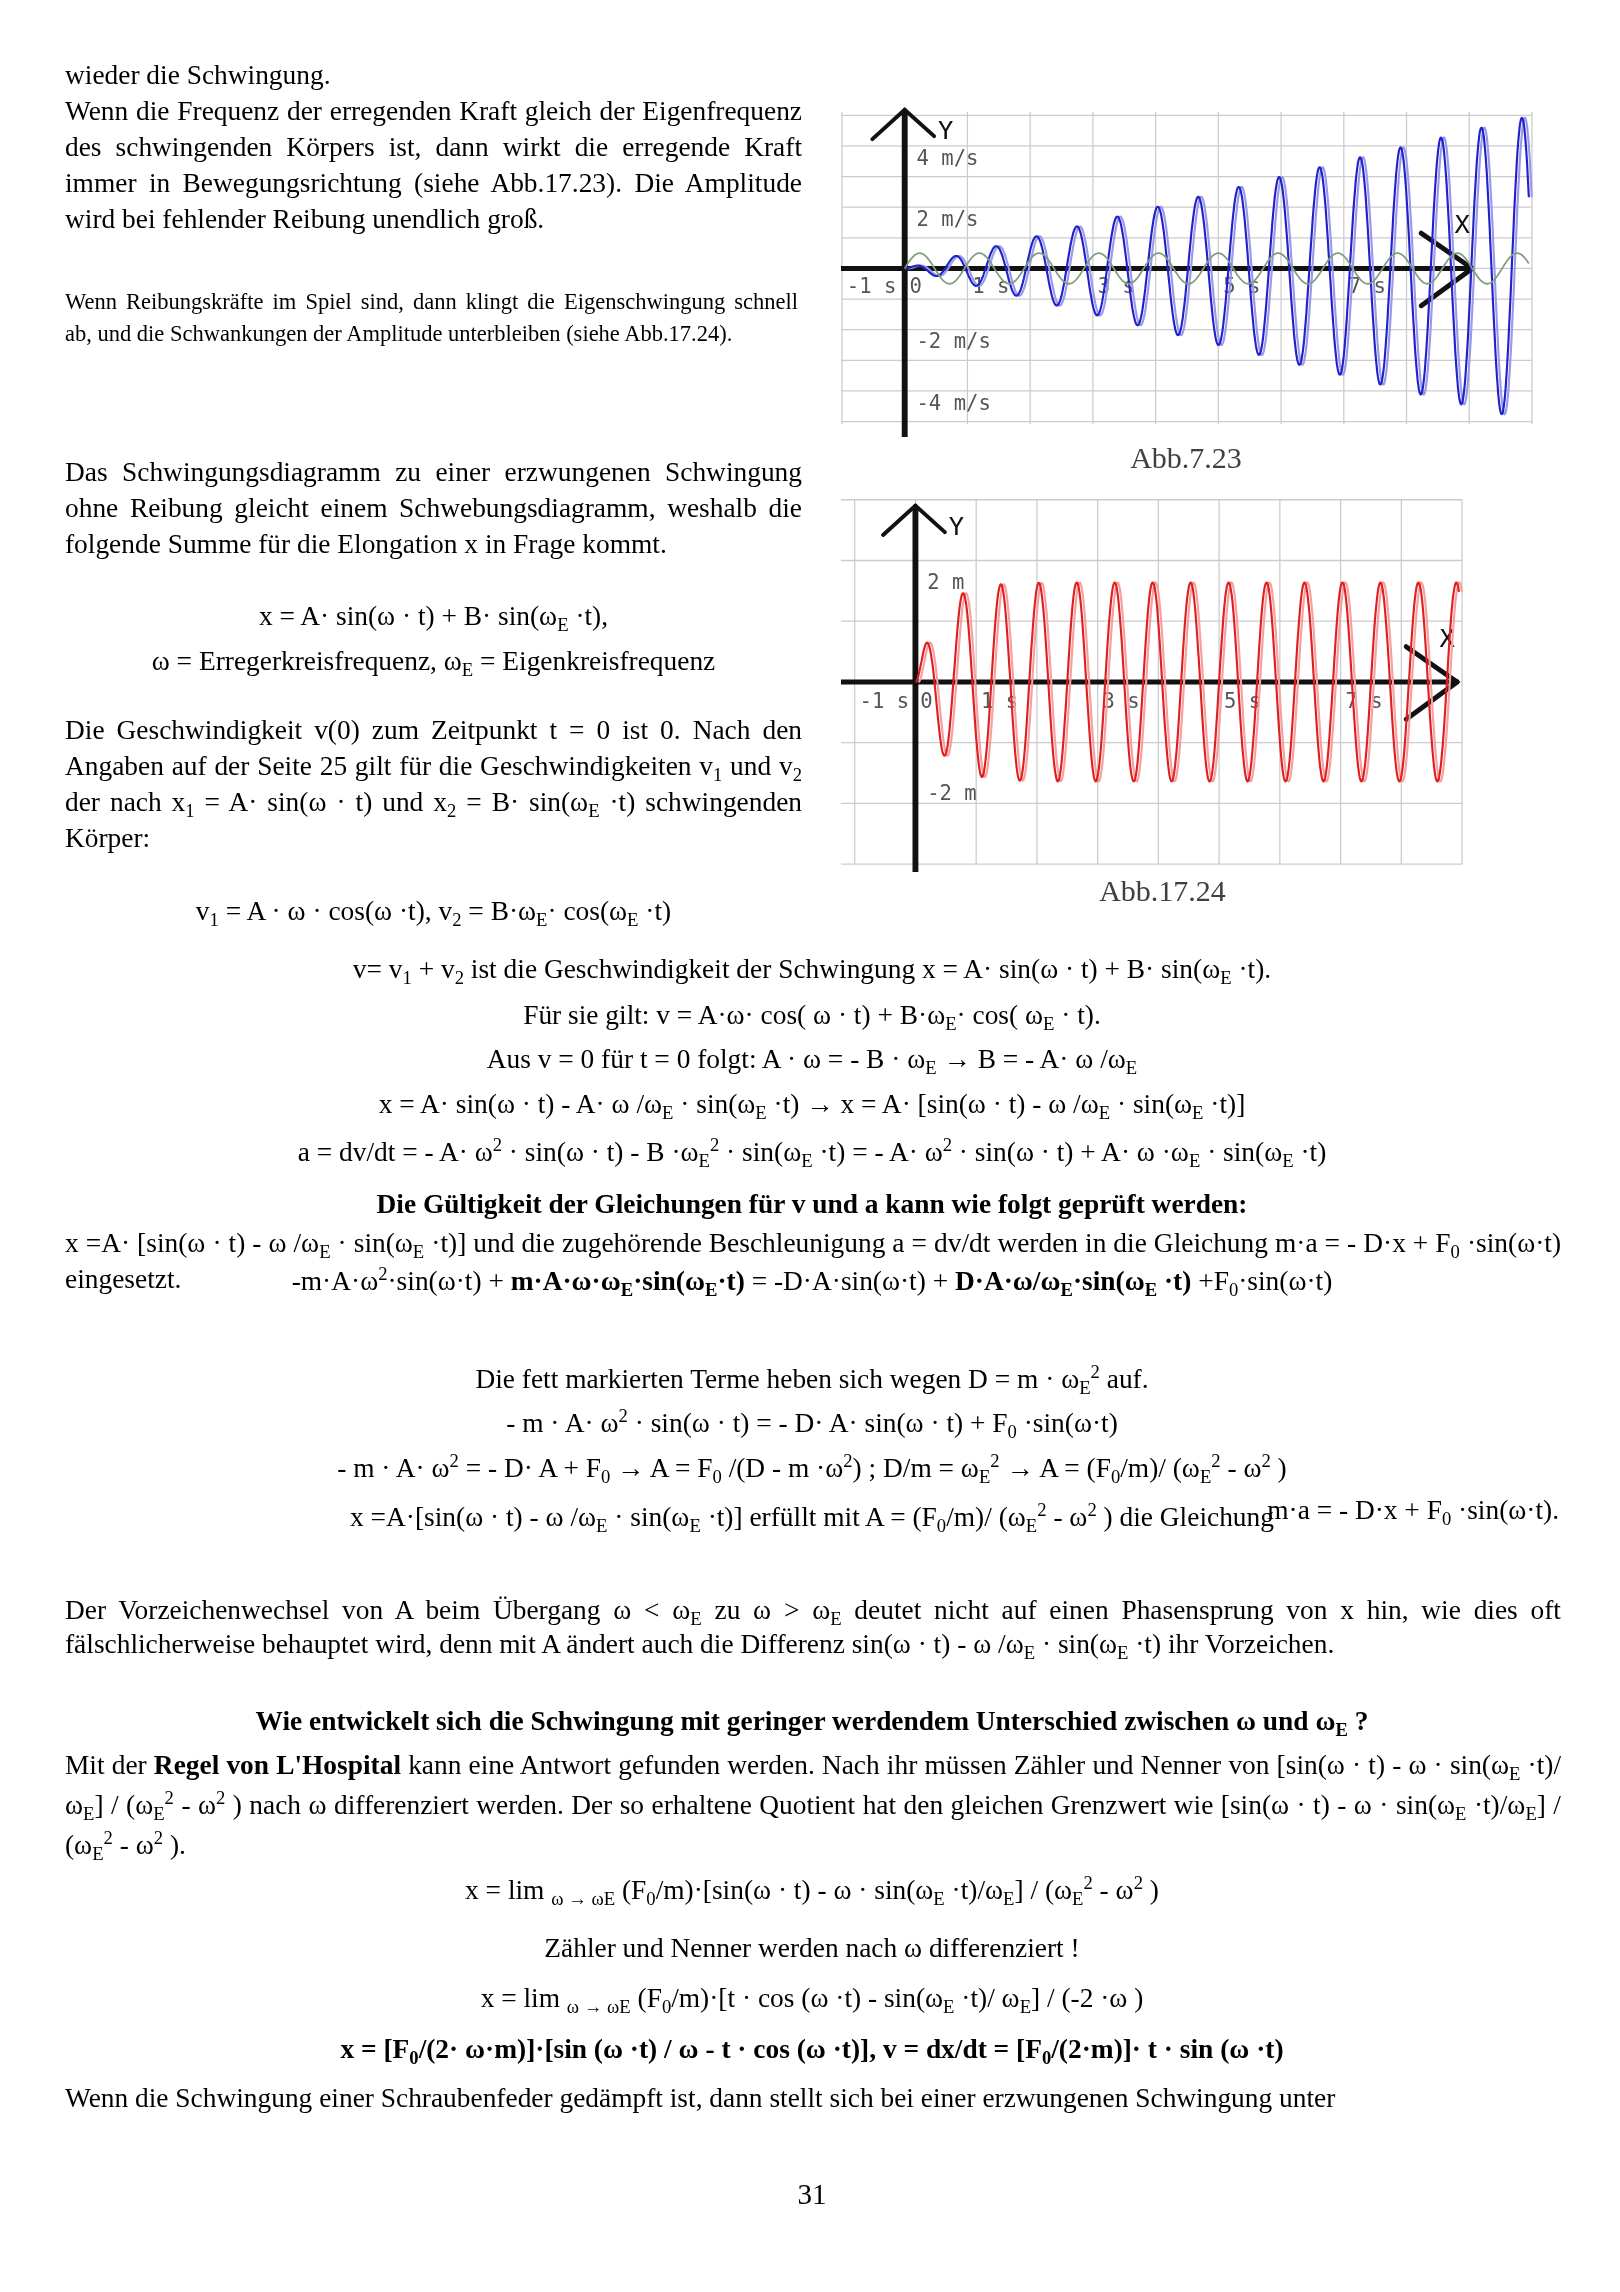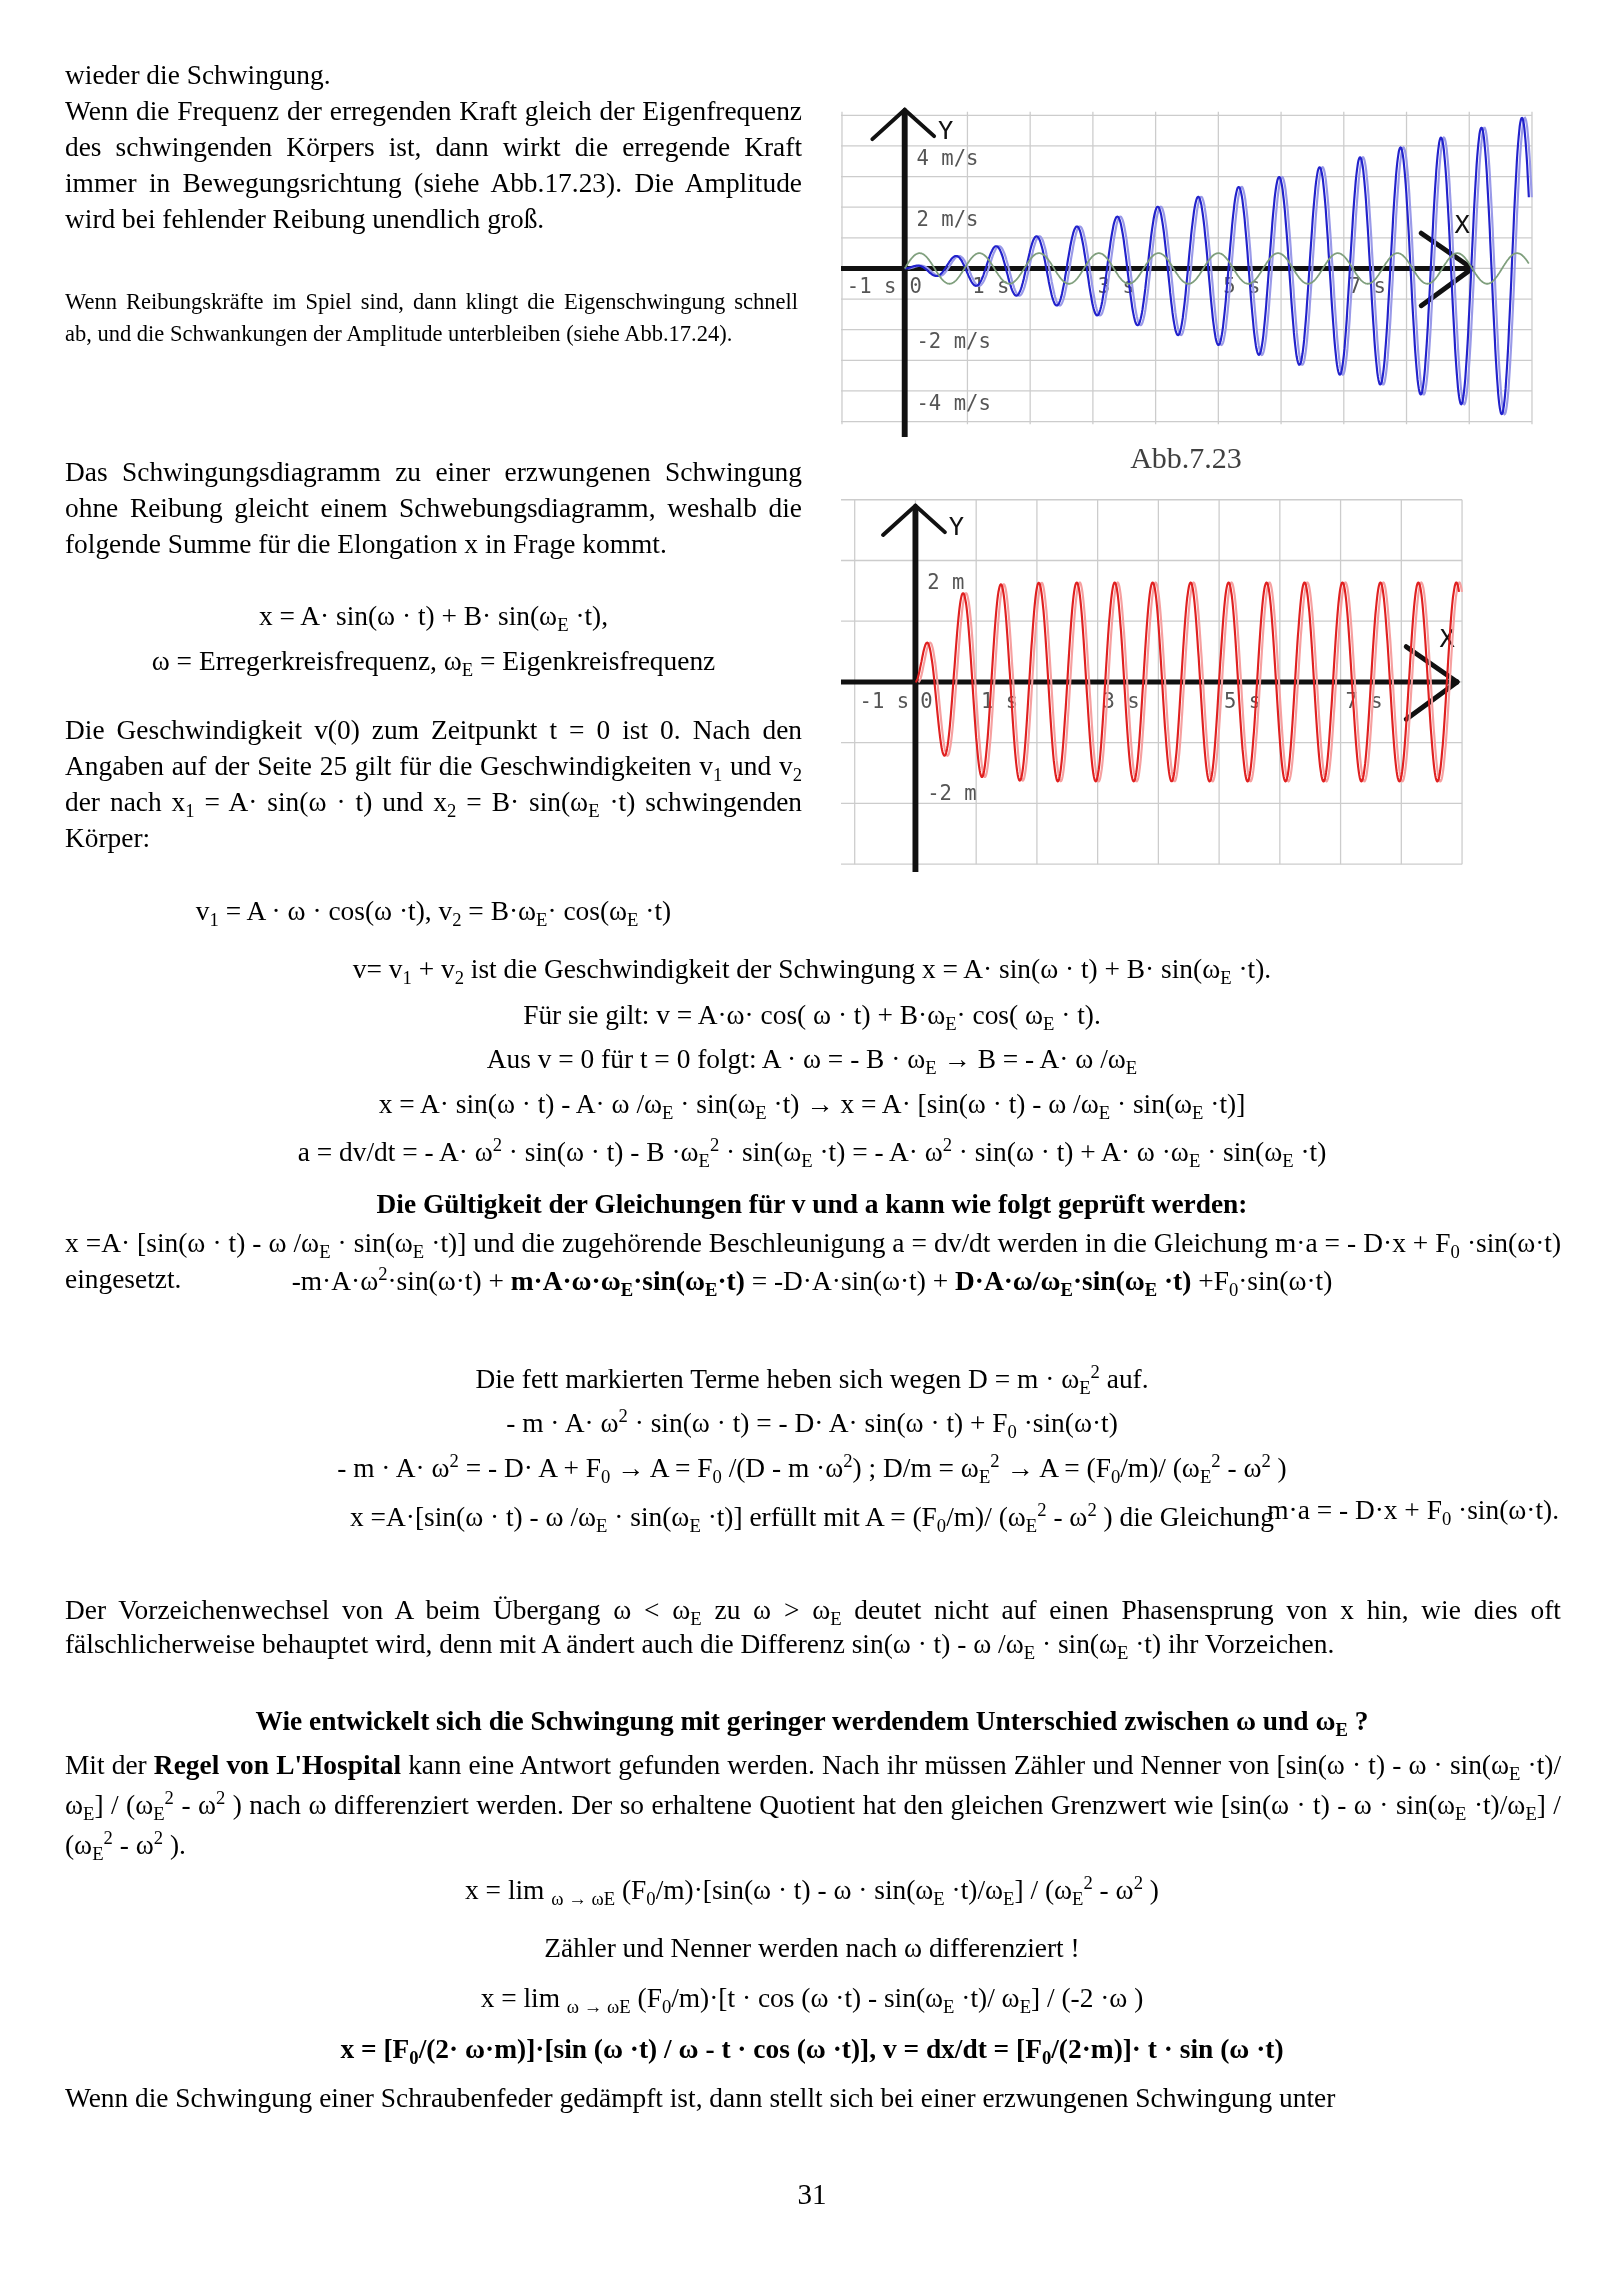--- a/index.html
+++ b/index.html
@@ -156,16 +156,17 @@
         <text x="83" y="225" font-family="&quot;DejaVu Sans Mono&quot;, monospace" font-size="21" fill="#555">0</text>
         <text x="145" y="225" font-family="&quot;DejaVu Sans Mono&quot;, monospace" font-size="21" fill="#555">1 s</text>
         <text x="269" y="225" font-family="&quot;DejaVu Sans Mono&quot;, monospace" font-size="21" fill="#555">3 s</text>
         <text x="393" y="225" font-family="&quot;DejaVu Sans Mono&quot;, monospace" font-size="21" fill="#555">5 s</text>
         <text x="517" y="225" font-family="&quot;DejaVu Sans Mono&quot;, monospace" font-size="21" fill="#555">7 s</text>
         <text x="90" y="103" font-family="&quot;DejaVu Sans Mono&quot;, monospace" font-size="21" fill="#555">2 m</text>
         <text x="90" y="319" font-family="&quot;DejaVu Sans Mono&quot;, monospace" font-size="21" fill="#555">-2 m</text>
         <path d="M78.0 198.0L78.5 197.8L79.0 197.2L79.5 196.3L80.0 195.1L80.5 193.6L81.0 191.8L81.5 189.7L82.0 187.5L82.5 185.1L83.0 182.6L83.5 180.1L84.1 177.5L84.6 174.9L85.1 172.3L85.6 169.9L86.1 167.5L86.6 165.4L87.1 163.5L87.6 161.8L88.1 160.3L88.6 159.2L89.1 158.4L89.6 158.0L90.1 157.9L90.6 158.2L91.1 158.9L91.6 160.0L92.1 161.5L92.6 163.4L93.1 165.6L93.6 168.3L94.1 171.3L94.6 174.7L95.2 178.4L95.7 182.4L96.2 186.7L96.7 191.3L97.2 196.0L97.7 200.9L98.2 206.0L98.7 211.1L99.2 216.3L99.7 221.5L100.2 226.7L100.7 231.8L101.2 236.8L101.7 241.6L102.2 246.2L102.7 250.6L103.2 254.7L103.7 258.4L104.2 261.8L104.7 264.9L105.2 267.4L105.7 269.6L106.2 271.3L106.8 272.4L107.3 273.1L107.8 273.3L108.3 272.9L108.8 272.0L109.3 270.6L109.8 268.6L110.3 266.1L110.8 263.1L111.3 259.6L111.8 255.6L112.3 251.2L112.8 246.4L113.3 241.2L113.8 235.6L114.3 229.7L114.8 223.5L115.3 217.0L115.8 210.4L116.3 203.6L116.8 196.7L117.3 189.8L117.9 182.8L118.4 175.9L118.9 169.1L119.4 162.4L119.9 156.0L120.4 149.7L120.9 143.7L121.4 138.1L121.9 132.8L122.4 128.0L122.9 123.5L123.4 119.6L123.9 116.1L124.4 113.2L124.9 110.9L125.4 109.1L125.9 107.9L126.4 107.4L126.9 107.4L127.4 108.1L127.9 109.3L128.4 111.2L128.9 113.7L129.5 116.8L130.0 120.4L130.5 124.5L131.0 129.2L131.5 134.4L132.0 140.0L132.5 146.0L133.0 152.5L133.5 159.2L134.0 166.2L134.5 173.5L135.0 181.0L135.5 188.6L136.0 196.3L136.5 204.0L137.0 211.7L137.5 219.4L138.0 226.9L138.5 234.3L139.0 241.4L139.5 248.3L140.0 254.9L140.6 261.0L141.1 266.8L141.6 272.2L142.1 277.0L142.6 281.3L143.1 285.1L143.6 288.3L144.1 290.9L144.6 292.9L145.1 294.2L145.6 295.0L146.1 295.0L146.6 294.4L147.1 293.2L147.6 291.3L148.1 288.8L148.6 285.6L149.1 281.9L149.6 277.6L150.1 272.8L150.6 267.4L151.1 261.6L151.7 255.3L152.2 248.7L152.7 241.7L153.2 234.4L153.7 226.8L154.2 219.0L154.7 211.1L155.2 203.1L155.7 195.0L156.2 187.0L156.7 179.0L157.2 171.1L157.7 163.4L158.2 155.9L158.7 148.7L159.2 141.8L159.7 135.3L160.2 129.2L160.7 123.5L161.2 118.4L161.7 113.8L162.2 109.7L162.7 106.2L163.3 103.3L163.8 101.1L164.3 99.5L164.8 98.6L165.3 98.3L165.8 98.7L166.3 99.8L166.8 101.5L167.3 103.9L167.8 106.9L168.3 110.5L168.8 114.7L169.3 119.5L169.8 124.8L170.3 130.6L170.8 136.8L171.3 143.5L171.8 150.5L172.3 157.9L172.8 165.5L173.3 173.3L173.8 181.3L174.4 189.5L174.9 197.7L175.4 205.9L175.9 214.0L176.4 222.1L176.9 230.0L177.4 237.7L177.9 245.1L178.4 252.2L178.9 258.9L179.4 265.3L179.9 271.2L180.4 276.6L180.9 281.5L181.4 285.8L181.9 289.6L182.4 292.7L182.9 295.2L183.4 297.0L183.9 298.2L184.4 298.7L184.9 298.6L185.4 297.8L186.0 296.3L186.5 294.1L187.0 291.3L187.5 287.9L188.0 283.9L188.5 279.3L189.0 274.1L189.5 268.5L190.0 262.3L190.5 255.8L191.0 248.8L191.5 241.5L192.0 233.9L192.5 226.1L193.0 218.1L193.5 209.9L194.0 201.7L194.5 193.4L195.0 185.2L195.5 177.0L196.0 169.0L196.5 161.2L197.1 153.6L197.6 146.4L198.1 139.4L198.6 132.9L199.1 126.8L199.6 121.1L200.1 116.0L200.6 111.4L201.1 107.4L201.6 104.1L202.1 101.3L202.6 99.2L203.1 97.7L203.6 96.9L204.1 96.8L204.6 97.4L205.1 98.6L205.6 100.5L206.1 103.1L206.6 106.3L207.1 110.1L207.6 114.5L208.1 119.4L208.7 124.9L209.2 130.9L209.7 137.3L210.2 144.1L210.7 151.3L211.2 158.8L211.7 166.6L212.2 174.6L212.7 182.7L213.2 190.9L213.7 199.2L214.2 207.5L214.7 215.7L215.2 223.8L215.7 231.7L216.2 239.4L216.7 246.8L217.2 253.9L217.7 260.6L218.2 266.9L218.7 272.8L219.2 278.1L219.8 282.9L220.3 287.2L220.8 290.8L221.3 293.8L221.8 296.2L222.3 298.0L222.8 299.0L223.3 299.4L223.8 299.1L224.3 298.1L224.8 296.5L225.3 294.2L225.8 291.2L226.3 287.7L226.8 283.5L227.3 278.8L227.8 273.5L228.3 267.7L228.8 261.4L229.3 254.8L229.8 247.7L230.3 240.3L230.8 232.7L231.4 224.7L231.9 216.7L232.4 208.5L232.9 200.2L233.4 191.9L233.9 183.6L234.4 175.5L234.9 167.5L235.4 159.7L235.9 152.1L236.4 144.9L236.9 138.0L237.4 131.5L237.9 125.5L238.4 119.9L238.9 114.9L239.4 110.4L239.9 106.5L240.4 103.2L240.9 100.6L241.4 98.6L241.9 97.3L242.5 96.6L243.0 96.6L243.5 97.3L244.0 98.7L244.5 100.7L245.0 103.4L245.5 106.7L246.0 110.7L246.5 115.2L247.0 120.3L247.5 125.8L248.0 131.9L248.5 138.4L249.0 145.3L249.5 152.6L250.0 160.2L250.5 168.0L251.0 176.0L251.5 184.2L252.0 192.4L252.5 200.7L253.0 209.0L253.6 217.2L254.1 225.3L254.6 233.2L255.1 240.9L255.6 248.2L256.1 255.3L256.6 261.9L257.1 268.2L257.6 273.9L258.1 279.2L258.6 283.9L259.1 288.0L259.6 291.5L260.1 294.4L260.6 296.7L261.1 298.3L261.6 299.2L262.1 299.5L262.6 299.1L263.1 298.0L263.6 296.2L264.1 293.8L264.6 290.7L265.2 287.0L265.7 282.7L266.2 277.9L266.7 272.5L267.2 266.6L267.7 260.3L268.2 253.5L268.7 246.4L269.2 239.0L269.7 231.2L270.2 223.3L270.7 215.2L271.2 206.9L271.7 198.6L272.2 190.4L272.7 182.1L273.2 174.0L273.7 166.0L274.2 158.2L274.7 150.7L275.2 143.6L275.7 136.7L276.3 130.3L276.8 124.4L277.3 118.9L277.8 114.0L278.3 109.6L278.8 105.8L279.3 102.7L279.8 100.1L280.3 98.3L280.8 97.0L281.3 96.5L281.8 96.7L282.3 97.5L282.8 99.0L283.3 101.1L283.8 104.0L284.3 107.4L284.8 111.4L285.3 116.1L285.8 121.2L286.3 126.9L286.8 133.1L287.3 139.7L287.9 146.6L288.4 154.0L288.9 161.6L289.4 169.4L289.9 177.5L290.4 185.7L290.9 194.0L291.4 202.3L291.9 210.5L292.4 218.7L292.9 226.8L293.4 234.6L293.9 242.2L294.4 249.6L294.9 256.5L295.4 263.1L295.9 269.3L296.4 274.9L296.9 280.1L297.4 284.7L297.9 288.7L298.4 292.1L299.0 294.9L299.5 297.1L300.0 298.5L300.5 299.4L301.0 299.5L301.5 298.9L302.0 297.7L302.5 295.8L303.0 293.3L303.5 290.1L304.0 286.3L304.5 281.9L305.0 277.0L305.5 271.5L306.0 265.5L306.5 259.1L307.0 252.3L307.5 245.1L308.0 237.6L308.5 229.8L309.0 221.8L309.5 213.7L310.0 205.4L310.6 197.1L311.1 188.8L311.6 180.6L312.1 172.5L312.6 164.5L313.1 156.8L313.6 149.4L314.1 142.3L314.6 135.5L315.1 129.2L315.6 123.3L316.1 117.9L316.6 113.1L317.1 108.8L317.6 105.2L318.1 102.1L318.6 99.7L319.1 98.0L319.6 96.9L320.1 96.5L320.6 96.8L321.1 97.7L321.7 99.3L322.2 101.6L322.7 104.5L323.2 108.1L323.7 112.2L324.2 117.0L324.7 122.2L325.2 128.0L325.7 134.2L326.2 140.9L326.7 148.0L327.2 155.3L327.7 163.0L328.2 170.9L328.7 179.0L329.2 187.2L329.7 195.5L330.2 203.8L330.7 212.1L331.2 220.2L331.7 228.2L332.2 236.1L332.7 243.6L333.3 250.9L333.8 257.8L334.3 264.3L334.8 270.3L335.3 275.9L335.8 281.0L336.3 285.5L336.8 289.4L337.3 292.7L337.8 295.4L338.3 297.4L338.8 298.8L339.3 299.4L339.8 299.4L340.3 298.8L340.8 297.4L341.3 295.4L341.8 292.7L342.3 289.4L342.8 285.5L343.3 281.0L343.8 276.0L344.4 270.4L344.9 264.4L345.4 257.9L345.9 251.0L346.4 243.7L346.9 236.1L347.4 228.3L347.9 220.3L348.4 212.1L348.9 203.9L349.4 195.6L349.9 187.3L350.4 179.1L350.9 171.0L351.4 163.1L351.9 155.4L352.4 148.0L352.9 141.0L353.4 134.3L353.9 128.1L354.4 122.3L354.9 117.0L355.4 112.3L356.0 108.1L356.5 104.6L357.0 101.6L357.5 99.3L358.0 97.7L358.5 96.8L359.0 96.5L359.5 96.9L360.0 98.0L360.5 99.7L361.0 102.1L361.5 105.1L362.0 108.8L362.5 113.1L363.0 117.9L363.5 123.3L364.0 129.1L364.5 135.4L365.0 142.2L365.5 149.3L366.0 156.7L366.5 164.5L367.1 172.4L367.6 180.5L368.1 188.7L368.6 197.0L369.1 205.3L369.6 213.6L370.1 221.7L370.6 229.7L371.1 237.5L371.6 245.0L372.1 252.2L372.6 259.0L373.1 265.4L373.6 271.4L374.1 276.9L374.6 281.9L375.1 286.2L375.6 290.1L376.1 293.2L376.6 295.8L377.1 297.7L377.6 298.9L378.2 299.5L378.7 299.4L379.2 298.6L379.7 297.1L380.2 295.0L380.7 292.2L381.2 288.8L381.7 284.7L382.2 280.1L382.7 275.0L383.2 269.3L383.7 263.2L384.2 256.6L384.7 249.6L385.2 242.3L385.7 234.7L386.2 226.9L386.7 218.8L387.2 210.6L387.7 202.4L388.2 194.1L388.7 185.8L389.2 177.6L389.8 169.5L390.3 161.7L390.8 154.0L391.3 146.7L391.8 139.7L392.3 133.1L392.8 127.0L393.3 121.3L393.8 116.1L394.3 111.5L394.8 107.4L395.3 104.0L395.8 101.2L396.3 99.0L396.8 97.5L397.3 96.7L397.8 96.5L398.3 97.0L398.8 98.2L399.3 100.1L399.8 102.6L400.3 105.8L400.9 109.5L401.4 113.9L401.9 118.8L402.4 124.3L402.9 130.2L403.4 136.7L403.9 143.5L404.4 150.6L404.9 158.1L405.4 165.9L405.9 173.9L406.4 182.0L406.9 190.3L407.4 198.6L407.9 206.8L408.4 215.1L408.9 223.2L409.4 231.2L409.9 238.9L410.4 246.3L410.9 253.5L411.4 260.2L411.9 266.6L412.5 272.5L413.0 277.9L413.5 282.7L414.0 287.0L414.5 290.7L415.0 293.8L415.5 296.2L416.0 298.0L416.5 299.1L417.0 299.5L417.5 299.3L418.0 298.3L418.5 296.7L419.0 294.5L419.5 291.6L420.0 288.1L420.5 283.9L421.0 279.2L421.5 274.0L422.0 268.2L422.5 262.0L423.0 255.4L423.6 248.3L424.1 241.0L424.6 233.3L425.1 225.4L425.6 217.3L426.1 209.1L426.6 200.8L427.1 192.5L427.6 184.3L428.1 176.1L428.6 168.1L429.1 160.2L429.6 152.7L430.1 145.4L430.6 138.5L431.1 132.0L431.6 125.9L432.1 120.3L432.6 115.2L433.1 110.7L433.6 106.7L434.1 103.4L434.6 100.7L435.2 98.7L435.7 97.3L436.2 96.6L436.7 96.6L437.2 97.2L437.7 98.5L438.2 100.5L438.7 103.1L439.2 106.4L439.7 110.3L440.2 114.8L440.7 119.8L441.2 125.4L441.7 131.4L442.2 137.9L442.7 144.8L443.2 152.0L443.7 159.6L444.2 167.4L444.7 175.4L445.2 183.5L445.7 191.8L446.3 200.1L446.8 208.4L447.3 216.6L447.8 224.7L448.3 232.6L448.8 240.3L449.3 247.7L449.8 254.7L450.3 261.4L450.8 267.7L451.3 273.5L451.8 278.8L452.3 283.5L452.8 287.7L453.3 291.3L453.8 294.3L454.3 296.6L454.8 298.2L455.3 299.2L455.8 299.5L456.3 299.1L456.8 298.1L457.3 296.4L457.9 294.0L458.4 291.0L458.9 287.4L459.4 283.1L459.9 278.3L460.4 273.0L460.9 267.1L461.4 260.8L461.9 254.1L462.4 247.0L462.9 239.6L463.4 231.9L463.9 223.9L464.4 215.8L464.9 207.6L465.4 199.3L465.9 191.0L466.4 182.7L466.9 174.6L467.4 166.6L467.9 158.8L468.4 151.3L469.0 144.1L469.5 137.2L470.0 130.8L470.5 124.8L471.0 119.3L471.5 114.3L472.0 109.9L472.5 106.1L473.0 102.9L473.5 100.3L474.0 98.4L474.5 97.1L475.0 96.5L475.5 96.6L476.0 97.4L476.5 98.8L477.0 100.9L477.5 103.7L478.0 107.1L478.5 111.1L479.0 115.7L479.5 120.8L480.1 126.4L480.6 132.6L481.1 139.1L481.6 146.1L482.1 153.4L482.6 161.0L483.1 168.8L483.6 176.9L484.1 185.0L484.6 193.3L485.1 201.6L485.6 209.9L486.1 218.1L486.6 226.2L487.1 234.0L487.6 241.7L488.1 249.0L488.6 256.0L489.1 262.6L489.6 268.8L490.1 274.5L490.6 279.7L491.1 284.4L491.7 288.4L492.2 291.9L492.7 294.7L493.2 296.9L493.7 298.5L494.2 299.3L494.7 299.5L495.2 299.0L495.7 297.8L496.2 296.0L496.7 293.5L497.2 290.4L497.7 286.6L498.2 282.3L498.7 277.4L499.2 271.9L499.7 266.0L500.2 259.6L500.7 252.8L501.2 245.6L501.7 238.2L502.2 230.4L502.8 222.4L503.3 214.3L503.8 206.1L504.3 197.8L504.8 189.5L505.3 181.2L505.8 173.1L506.3 165.2L506.8 157.4L507.3 149.9L507.8 142.8L508.3 136.0L508.8 129.7L509.3 123.8L509.8 118.3L510.3 113.5L510.8 109.2L511.3 105.4L511.8 102.3L512.3 99.9L512.8 98.1L513.3 96.9L513.8 96.5L514.4 96.7L514.9 97.6L515.4 99.2L515.9 101.4L516.4 104.3L516.9 107.8L517.4 111.9L517.9 116.6L518.4 121.8L518.9 127.5L519.4 133.7L519.9 140.4L520.4 147.4L520.9 154.8L521.4 162.4L521.9 170.3L522.4 178.4L522.9 186.6L523.4 194.8L523.9 203.1L524.4 211.4L524.9 219.6L525.5 227.6L526.0 235.5L526.5 243.0L527.0 250.3L527.5 257.3L528.0 263.8L528.5 269.9L529.0 275.5L529.5 280.6L530.0 285.2L530.5 289.1L531.0 292.5L531.5 295.2L532.0 297.3L532.5 298.7L533.0 299.4L533.5 299.5L534.0 298.8L534.5 297.5L535.0 295.6L535.5 293.0L536.0 289.7L536.5 285.9L537.1 281.4L537.6 276.4L538.1 270.9L538.6 264.8L539.1 258.4L539.6 251.5L540.1 244.3L540.6 236.7L541.1 229.0L541.6 220.9L542.1 212.8L542.6 204.5L543.1 196.2L543.6 187.9L544.1 179.7L544.6 171.6L545.1 163.7L545.6 156.0L546.1 148.6L546.6 141.5L547.1 134.8L547.6 128.5L548.2 122.7L548.7 117.4L549.2 112.6L549.7 108.4L550.2 104.8L550.7 101.8L551.2 99.5L551.7 97.8L552.2 96.8L552.7 96.5L553.2 96.8L553.7 97.8L554.2 99.5L554.7 101.9L555.2 104.9L555.7 108.5L556.2 112.7L556.7 117.5L557.2 122.8L557.7 128.6L558.2 134.9L558.7 141.6L559.2 148.7L559.8 156.1L560.3 163.8L560.8 171.8L561.3 179.9L561.8 188.1L562.3 196.4L562.8 204.7L563.3 212.9L563.8 221.1L564.3 229.1L564.8 236.9L565.3 244.4L565.8 251.6L566.3 258.5L566.8 265.0L567.3 271.0L567.8 276.5L568.3 281.5L568.8 285.9L569.3 289.8L569.8 293.0L570.3 295.6L570.9 297.6L571.4 298.9L571.9 299.5L572.4 299.4L572.9 298.7L573.4 297.2L573.9 295.1L574.4 292.4L574.9 289.1L575.4 285.1L575.9 280.5L576.4 275.4L576.9 269.8L577.4 263.7L577.9 257.1L578.4 250.2L578.9 242.9L579.4 235.3L579.9 227.5L580.4 219.5L580.9 211.3L581.4 203.0L582.0 194.7L582.5 186.4L583.0 178.2L583.5 170.2L584.0 162.3L584.5 154.6L585.0 147.3L585.5 140.3L586.0 133.6L586.5 127.4L587.0 121.7L587.5 116.5L588.0 111.8L588.5 107.7L589.0 104.2L589.5 101.4L590.0 99.1L590.5 97.6L591.0 96.7L591.5 96.5L592.0 97.0L592.5 98.1L593.0 99.9L593.6 102.4L594.1 105.5L594.6 109.2L595.1 113.5L595.6 118.4L596.1 123.9L596.6 129.8L597.1 136.1L597.6 142.9L598.1 150.1L598.6 157.5L599.1 165.3L599.6 173.2L600.1 181.4L600.6 189.6L601.1 197.9L601.6 206.2L602.1 214.4L602.6 222.6L603.1 230.5L603.6 238.3L604.1 245.8L604.7 252.9L605.2 259.7L605.7 266.1L606.2 272.0L606.7 277.4L607.2 282.3L607.7 286.7L608.2 290.4L608.7 293.5L609.2 296.0L609.7 297.9L610.2 299.0L610.7 299.5L611.2 299.3L611.7 298.4L612.2 296.9L612.7 294.7L613.2 291.8L613.7 288.4L614.2 284.3L614.7 279.6L615.2 274.4L615.7 268.7L616.3 262.5L616.8 255.9L617.3 248.9L617.8 241.5L618.3 233.9L618.8 226.0L619.3 218.0L619.8 209.8L620.3 201.5L620.8 193.2L621.3 184.9L621.8 176.7L622.3 168.7L622.8 160.8L623.3 153.2L623.8 146.0L624.3 139.0L624.8 132.5L625.3 126.3L625.8 120.7L626.3 115.6L626.8 111.0L627.4 107.0L627.9 103.7L628.4 100.9L628.9 98.8L629.4 97.4L629.9 96.6L630.4 96.5L630.9 97.1L631.4 98.4L631.9 100.3L632.4 102.9L632.9 106.1" fill="none" stroke="#f6a0a0" stroke-width="2.2" transform="translate(3,0)"></path>
         <path d="M78.0 198.0L78.5 197.8L79.0 197.2L79.5 196.3L80.0 195.1L80.5 193.6L81.0 191.8L81.5 189.7L82.0 187.5L82.5 185.1L83.0 182.6L83.5 180.1L84.1 177.5L84.6 174.9L85.1 172.3L85.6 169.9L86.1 167.5L86.6 165.4L87.1 163.5L87.6 161.8L88.1 160.3L88.6 159.2L89.1 158.4L89.6 158.0L90.1 157.9L90.6 158.2L91.1 158.9L91.6 160.0L92.1 161.5L92.6 163.4L93.1 165.6L93.6 168.3L94.1 171.3L94.6 174.7L95.2 178.4L95.7 182.4L96.2 186.7L96.7 191.3L97.2 196.0L97.7 200.9L98.2 206.0L98.7 211.1L99.2 216.3L99.7 221.5L100.2 226.7L100.7 231.8L101.2 236.8L101.7 241.6L102.2 246.2L102.7 250.6L103.2 254.7L103.7 258.4L104.2 261.8L104.7 264.9L105.2 267.4L105.7 269.6L106.2 271.3L106.8 272.4L107.3 273.1L107.8 273.3L108.3 272.9L108.8 272.0L109.3 270.6L109.8 268.6L110.3 266.1L110.8 263.1L111.3 259.6L111.8 255.6L112.3 251.2L112.8 246.4L113.3 241.2L113.8 235.6L114.3 229.7L114.8 223.5L115.3 217.0L115.8 210.4L116.3 203.6L116.8 196.7L117.3 189.8L117.9 182.8L118.4 175.9L118.9 169.1L119.4 162.4L119.9 156.0L120.4 149.7L120.9 143.7L121.4 138.1L121.9 132.8L122.4 128.0L122.9 123.5L123.4 119.6L123.9 116.1L124.4 113.2L124.9 110.9L125.4 109.1L125.9 107.9L126.4 107.4L126.9 107.4L127.4 108.1L127.9 109.3L128.4 111.2L128.9 113.7L129.5 116.8L130.0 120.4L130.5 124.5L131.0 129.2L131.5 134.4L132.0 140.0L132.5 146.0L133.0 152.5L133.5 159.2L134.0 166.2L134.5 173.5L135.0 181.0L135.5 188.6L136.0 196.3L136.5 204.0L137.0 211.7L137.5 219.4L138.0 226.9L138.5 234.3L139.0 241.4L139.5 248.3L140.0 254.9L140.6 261.0L141.1 266.8L141.6 272.2L142.1 277.0L142.6 281.3L143.1 285.1L143.6 288.3L144.1 290.9L144.6 292.9L145.1 294.2L145.6 295.0L146.1 295.0L146.6 294.4L147.1 293.2L147.6 291.3L148.1 288.8L148.6 285.6L149.1 281.9L149.6 277.6L150.1 272.8L150.6 267.4L151.1 261.6L151.7 255.3L152.2 248.7L152.7 241.7L153.2 234.4L153.7 226.8L154.2 219.0L154.7 211.1L155.2 203.1L155.7 195.0L156.2 187.0L156.7 179.0L157.2 171.1L157.7 163.4L158.2 155.9L158.7 148.7L159.2 141.8L159.7 135.3L160.2 129.2L160.7 123.5L161.2 118.4L161.7 113.8L162.2 109.7L162.7 106.2L163.3 103.3L163.8 101.1L164.3 99.5L164.8 98.6L165.3 98.3L165.8 98.7L166.3 99.8L166.8 101.5L167.3 103.9L167.8 106.9L168.3 110.5L168.8 114.7L169.3 119.5L169.8 124.8L170.3 130.6L170.8 136.8L171.3 143.5L171.8 150.5L172.3 157.9L172.8 165.5L173.3 173.3L173.8 181.3L174.4 189.5L174.9 197.7L175.4 205.9L175.9 214.0L176.4 222.1L176.9 230.0L177.4 237.7L177.9 245.1L178.4 252.2L178.9 258.9L179.4 265.3L179.9 271.2L180.4 276.6L180.9 281.5L181.4 285.8L181.9 289.6L182.4 292.7L182.9 295.2L183.4 297.0L183.9 298.2L184.4 298.7L184.9 298.6L185.4 297.8L186.0 296.3L186.5 294.1L187.0 291.3L187.5 287.9L188.0 283.9L188.5 279.3L189.0 274.1L189.5 268.5L190.0 262.3L190.5 255.8L191.0 248.8L191.5 241.5L192.0 233.9L192.5 226.1L193.0 218.1L193.5 209.9L194.0 201.7L194.5 193.4L195.0 185.2L195.5 177.0L196.0 169.0L196.5 161.2L197.1 153.6L197.6 146.4L198.1 139.4L198.6 132.9L199.1 126.8L199.6 121.1L200.1 116.0L200.6 111.4L201.1 107.4L201.6 104.1L202.1 101.3L202.6 99.2L203.1 97.7L203.6 96.9L204.1 96.8L204.6 97.4L205.1 98.6L205.6 100.5L206.1 103.1L206.6 106.3L207.1 110.1L207.6 114.5L208.1 119.4L208.7 124.9L209.2 130.9L209.7 137.3L210.2 144.1L210.7 151.3L211.2 158.8L211.7 166.6L212.2 174.6L212.7 182.7L213.2 190.9L213.7 199.2L214.2 207.5L214.7 215.7L215.2 223.8L215.7 231.7L216.2 239.4L216.7 246.8L217.2 253.9L217.7 260.6L218.2 266.9L218.7 272.8L219.2 278.1L219.8 282.9L220.3 287.2L220.8 290.8L221.3 293.8L221.8 296.2L222.3 298.0L222.8 299.0L223.3 299.4L223.8 299.1L224.3 298.1L224.8 296.5L225.3 294.2L225.8 291.2L226.3 287.7L226.8 283.5L227.3 278.8L227.8 273.5L228.3 267.7L228.8 261.4L229.3 254.8L229.8 247.7L230.3 240.3L230.8 232.7L231.4 224.7L231.9 216.7L232.4 208.5L232.9 200.2L233.4 191.9L233.9 183.6L234.4 175.5L234.9 167.5L235.4 159.7L235.9 152.1L236.4 144.9L236.9 138.0L237.4 131.5L237.9 125.5L238.4 119.9L238.9 114.9L239.4 110.4L239.9 106.5L240.4 103.2L240.9 100.6L241.4 98.6L241.9 97.3L242.5 96.6L243.0 96.6L243.5 97.3L244.0 98.7L244.5 100.7L245.0 103.4L245.5 106.7L246.0 110.7L246.5 115.2L247.0 120.3L247.5 125.8L248.0 131.9L248.5 138.4L249.0 145.3L249.5 152.6L250.0 160.2L250.5 168.0L251.0 176.0L251.5 184.2L252.0 192.4L252.5 200.7L253.0 209.0L253.6 217.2L254.1 225.3L254.6 233.2L255.1 240.9L255.6 248.2L256.1 255.3L256.6 261.9L257.1 268.2L257.6 273.9L258.1 279.2L258.6 283.9L259.1 288.0L259.6 291.5L260.1 294.4L260.6 296.7L261.1 298.3L261.6 299.2L262.1 299.5L262.6 299.1L263.1 298.0L263.6 296.2L264.1 293.8L264.6 290.7L265.2 287.0L265.7 282.7L266.2 277.9L266.7 272.5L267.2 266.6L267.7 260.3L268.2 253.5L268.7 246.4L269.2 239.0L269.7 231.2L270.2 223.3L270.7 215.2L271.2 206.9L271.7 198.6L272.2 190.4L272.7 182.1L273.2 174.0L273.7 166.0L274.2 158.2L274.7 150.7L275.2 143.6L275.7 136.7L276.3 130.3L276.8 124.4L277.3 118.9L277.8 114.0L278.3 109.6L278.8 105.8L279.3 102.7L279.8 100.1L280.3 98.3L280.8 97.0L281.3 96.5L281.8 96.7L282.3 97.5L282.8 99.0L283.3 101.1L283.8 104.0L284.3 107.4L284.8 111.4L285.3 116.1L285.8 121.2L286.3 126.9L286.8 133.1L287.3 139.7L287.9 146.6L288.4 154.0L288.9 161.6L289.4 169.4L289.9 177.5L290.4 185.7L290.9 194.0L291.4 202.3L291.9 210.5L292.4 218.7L292.9 226.8L293.4 234.6L293.9 242.2L294.4 249.6L294.9 256.5L295.4 263.1L295.9 269.3L296.4 274.9L296.9 280.1L297.4 284.7L297.9 288.7L298.4 292.1L299.0 294.9L299.5 297.1L300.0 298.5L300.5 299.4L301.0 299.5L301.5 298.9L302.0 297.7L302.5 295.8L303.0 293.3L303.5 290.1L304.0 286.3L304.5 281.9L305.0 277.0L305.5 271.5L306.0 265.5L306.5 259.1L307.0 252.3L307.5 245.1L308.0 237.6L308.5 229.8L309.0 221.8L309.5 213.7L310.0 205.4L310.6 197.1L311.1 188.8L311.6 180.6L312.1 172.5L312.6 164.5L313.1 156.8L313.6 149.4L314.1 142.3L314.6 135.5L315.1 129.2L315.6 123.3L316.1 117.9L316.6 113.1L317.1 108.8L317.6 105.2L318.1 102.1L318.6 99.7L319.1 98.0L319.6 96.9L320.1 96.5L320.6 96.8L321.1 97.7L321.7 99.3L322.2 101.6L322.7 104.5L323.2 108.1L323.7 112.2L324.2 117.0L324.7 122.2L325.2 128.0L325.7 134.2L326.2 140.9L326.7 148.0L327.2 155.3L327.7 163.0L328.2 170.9L328.7 179.0L329.2 187.2L329.7 195.5L330.2 203.8L330.7 212.1L331.2 220.2L331.7 228.2L332.2 236.1L332.7 243.6L333.3 250.9L333.8 257.8L334.3 264.3L334.8 270.3L335.3 275.9L335.8 281.0L336.3 285.5L336.8 289.4L337.3 292.7L337.8 295.4L338.3 297.4L338.8 298.8L339.3 299.4L339.8 299.4L340.3 298.8L340.8 297.4L341.3 295.4L341.8 292.7L342.3 289.4L342.8 285.5L343.3 281.0L343.8 276.0L344.4 270.4L344.9 264.4L345.4 257.9L345.9 251.0L346.4 243.7L346.9 236.1L347.4 228.3L347.9 220.3L348.4 212.1L348.9 203.9L349.4 195.6L349.9 187.3L350.4 179.1L350.9 171.0L351.4 163.1L351.9 155.4L352.4 148.0L352.9 141.0L353.4 134.3L353.9 128.1L354.4 122.3L354.9 117.0L355.4 112.3L356.0 108.1L356.5 104.6L357.0 101.6L357.5 99.3L358.0 97.7L358.5 96.8L359.0 96.5L359.5 96.9L360.0 98.0L360.5 99.7L361.0 102.1L361.5 105.1L362.0 108.8L362.5 113.1L363.0 117.9L363.5 123.3L364.0 129.1L364.5 135.4L365.0 142.2L365.5 149.3L366.0 156.7L366.5 164.5L367.1 172.4L367.6 180.5L368.1 188.7L368.6 197.0L369.1 205.3L369.6 213.6L370.1 221.7L370.6 229.7L371.1 237.5L371.6 245.0L372.1 252.2L372.6 259.0L373.1 265.4L373.6 271.4L374.1 276.9L374.6 281.9L375.1 286.2L375.6 290.1L376.1 293.2L376.6 295.8L377.1 297.7L377.6 298.9L378.2 299.5L378.7 299.4L379.2 298.6L379.7 297.1L380.2 295.0L380.7 292.2L381.2 288.8L381.7 284.7L382.2 280.1L382.7 275.0L383.2 269.3L383.7 263.2L384.2 256.6L384.7 249.6L385.2 242.3L385.7 234.7L386.2 226.9L386.7 218.8L387.2 210.6L387.7 202.4L388.2 194.1L388.7 185.8L389.2 177.6L389.8 169.5L390.3 161.7L390.8 154.0L391.3 146.7L391.8 139.7L392.3 133.1L392.8 127.0L393.3 121.3L393.8 116.1L394.3 111.5L394.8 107.4L395.3 104.0L395.8 101.2L396.3 99.0L396.8 97.5L397.3 96.7L397.8 96.5L398.3 97.0L398.8 98.2L399.3 100.1L399.8 102.6L400.3 105.8L400.9 109.5L401.4 113.9L401.9 118.8L402.4 124.3L402.9 130.2L403.4 136.7L403.9 143.5L404.4 150.6L404.9 158.1L405.4 165.9L405.9 173.9L406.4 182.0L406.9 190.3L407.4 198.6L407.9 206.8L408.4 215.1L408.9 223.2L409.4 231.2L409.9 238.9L410.4 246.3L410.9 253.5L411.4 260.2L411.9 266.6L412.5 272.5L413.0 277.9L413.5 282.7L414.0 287.0L414.5 290.7L415.0 293.8L415.5 296.2L416.0 298.0L416.5 299.1L417.0 299.5L417.5 299.3L418.0 298.3L418.5 296.7L419.0 294.5L419.5 291.6L420.0 288.1L420.5 283.9L421.0 279.2L421.5 274.0L422.0 268.2L422.5 262.0L423.0 255.4L423.6 248.3L424.1 241.0L424.6 233.3L425.1 225.4L425.6 217.3L426.1 209.1L426.6 200.8L427.1 192.5L427.6 184.3L428.1 176.1L428.6 168.1L429.1 160.2L429.6 152.7L430.1 145.4L430.6 138.5L431.1 132.0L431.6 125.9L432.1 120.3L432.6 115.2L433.1 110.7L433.6 106.7L434.1 103.4L434.6 100.7L435.2 98.7L435.7 97.3L436.2 96.6L436.7 96.6L437.2 97.2L437.7 98.5L438.2 100.5L438.7 103.1L439.2 106.4L439.7 110.3L440.2 114.8L440.7 119.8L441.2 125.4L441.7 131.4L442.2 137.9L442.7 144.8L443.2 152.0L443.7 159.6L444.2 167.4L444.7 175.4L445.2 183.5L445.7 191.8L446.3 200.1L446.8 208.4L447.3 216.6L447.8 224.7L448.3 232.6L448.8 240.3L449.3 247.7L449.8 254.7L450.3 261.4L450.8 267.7L451.3 273.5L451.8 278.8L452.3 283.5L452.8 287.7L453.3 291.3L453.8 294.3L454.3 296.6L454.8 298.2L455.3 299.2L455.8 299.5L456.3 299.1L456.8 298.1L457.3 296.4L457.9 294.0L458.4 291.0L458.9 287.4L459.4 283.1L459.9 278.3L460.4 273.0L460.9 267.1L461.4 260.8L461.9 254.1L462.4 247.0L462.9 239.6L463.4 231.9L463.9 223.9L464.4 215.8L464.9 207.6L465.4 199.3L465.9 191.0L466.4 182.7L466.9 174.6L467.4 166.6L467.9 158.8L468.4 151.3L469.0 144.1L469.5 137.2L470.0 130.8L470.5 124.8L471.0 119.3L471.5 114.3L472.0 109.9L472.5 106.1L473.0 102.9L473.5 100.3L474.0 98.4L474.5 97.1L475.0 96.5L475.5 96.6L476.0 97.4L476.5 98.8L477.0 100.9L477.5 103.7L478.0 107.1L478.5 111.1L479.0 115.7L479.5 120.8L480.1 126.4L480.6 132.6L481.1 139.1L481.6 146.1L482.1 153.4L482.6 161.0L483.1 168.8L483.6 176.9L484.1 185.0L484.6 193.3L485.1 201.6L485.6 209.9L486.1 218.1L486.6 226.2L487.1 234.0L487.6 241.7L488.1 249.0L488.6 256.0L489.1 262.6L489.6 268.8L490.1 274.5L490.6 279.7L491.1 284.4L491.7 288.4L492.2 291.9L492.7 294.7L493.2 296.9L493.7 298.5L494.2 299.3L494.7 299.5L495.2 299.0L495.7 297.8L496.2 296.0L496.7 293.5L497.2 290.4L497.7 286.6L498.2 282.3L498.7 277.4L499.2 271.9L499.7 266.0L500.2 259.6L500.7 252.8L501.2 245.6L501.7 238.2L502.2 230.4L502.8 222.4L503.3 214.3L503.8 206.1L504.3 197.8L504.8 189.5L505.3 181.2L505.8 173.1L506.3 165.2L506.8 157.4L507.3 149.9L507.8 142.8L508.3 136.0L508.8 129.7L509.3 123.8L509.8 118.3L510.3 113.5L510.8 109.2L511.3 105.4L511.8 102.3L512.3 99.9L512.8 98.1L513.3 96.9L513.8 96.5L514.4 96.7L514.9 97.6L515.4 99.2L515.9 101.4L516.4 104.3L516.9 107.8L517.4 111.9L517.9 116.6L518.4 121.8L518.9 127.5L519.4 133.7L519.9 140.4L520.4 147.4L520.9 154.8L521.4 162.4L521.9 170.3L522.4 178.4L522.9 186.6L523.4 194.8L523.9 203.1L524.4 211.4L524.9 219.6L525.5 227.6L526.0 235.5L526.5 243.0L527.0 250.3L527.5 257.3L528.0 263.8L528.5 269.9L529.0 275.5L529.5 280.6L530.0 285.2L530.5 289.1L531.0 292.5L531.5 295.2L532.0 297.3L532.5 298.7L533.0 299.4L533.5 299.5L534.0 298.8L534.5 297.5L535.0 295.6L535.5 293.0L536.0 289.7L536.5 285.9L537.1 281.4L537.6 276.4L538.1 270.9L538.6 264.8L539.1 258.4L539.6 251.5L540.1 244.3L540.6 236.7L541.1 229.0L541.6 220.9L542.1 212.8L542.6 204.5L543.1 196.2L543.6 187.9L544.1 179.7L544.6 171.6L545.1 163.7L545.6 156.0L546.1 148.6L546.6 141.5L547.1 134.8L547.6 128.5L548.2 122.7L548.7 117.4L549.2 112.6L549.7 108.4L550.2 104.8L550.7 101.8L551.2 99.5L551.7 97.8L552.2 96.8L552.7 96.5L553.2 96.8L553.7 97.8L554.2 99.5L554.7 101.9L555.2 104.9L555.7 108.5L556.2 112.7L556.7 117.5L557.2 122.8L557.7 128.6L558.2 134.9L558.7 141.6L559.2 148.7L559.8 156.1L560.3 163.8L560.8 171.8L561.3 179.9L561.8 188.1L562.3 196.4L562.8 204.7L563.3 212.9L563.8 221.1L564.3 229.1L564.8 236.9L565.3 244.4L565.8 251.6L566.3 258.5L566.8 265.0L567.3 271.0L567.8 276.5L568.3 281.5L568.8 285.9L569.3 289.8L569.8 293.0L570.3 295.6L570.9 297.6L571.4 298.9L571.9 299.5L572.4 299.4L572.9 298.7L573.4 297.2L573.9 295.1L574.4 292.4L574.9 289.1L575.4 285.1L575.9 280.5L576.4 275.4L576.9 269.8L577.4 263.7L577.9 257.1L578.4 250.2L578.9 242.9L579.4 235.3L579.9 227.5L580.4 219.5L580.9 211.3L581.4 203.0L582.0 194.7L582.5 186.4L583.0 178.2L583.5 170.2L584.0 162.3L584.5 154.6L585.0 147.3L585.5 140.3L586.0 133.6L586.5 127.4L587.0 121.7L587.5 116.5L588.0 111.8L588.5 107.7L589.0 104.2L589.5 101.4L590.0 99.1L590.5 97.6L591.0 96.7L591.5 96.5L592.0 97.0L592.5 98.1L593.0 99.9L593.6 102.4L594.1 105.5L594.6 109.2L595.1 113.5L595.6 118.4L596.1 123.9L596.6 129.8L597.1 136.1L597.6 142.9L598.1 150.1L598.6 157.5L599.1 165.3L599.6 173.2L600.1 181.4L600.6 189.6L601.1 197.9L601.6 206.2L602.1 214.4L602.6 222.6L603.1 230.5L603.6 238.3L604.1 245.8L604.7 252.9L605.2 259.7L605.7 266.1L606.2 272.0L606.7 277.4L607.2 282.3L607.7 286.7L608.2 290.4L608.7 293.5L609.2 296.0L609.7 297.9L610.2 299.0L610.7 299.5L611.2 299.3L611.7 298.4L612.2 296.9L612.7 294.7L613.2 291.8L613.7 288.4L614.2 284.3L614.7 279.6L615.2 274.4L615.7 268.7L616.3 262.5L616.8 255.9L617.3 248.9L617.8 241.5L618.3 233.9L618.8 226.0L619.3 218.0L619.8 209.8L620.3 201.5L620.8 193.2L621.3 184.9L621.8 176.7L622.3 168.7L622.8 160.8L623.3 153.2L623.8 146.0L624.3 139.0L624.8 132.5L625.3 126.3L625.8 120.7L626.3 115.6L626.8 111.0L627.4 107.0L627.9 103.7L628.4 100.9L628.9 98.8L629.4 97.4L629.9 96.6L630.4 96.5L630.9 97.1L631.4 98.4L631.9 100.3L632.4 102.9L632.9 106.1" fill="none" stroke="#e02020" stroke-width="2.2" stroke-linejoin="round"></path>
       </svg>
+    <div class="cap" style="width:647px;">Abb.17.24</div>
   </div>
 
 </div>
 
 
 </body></html>

